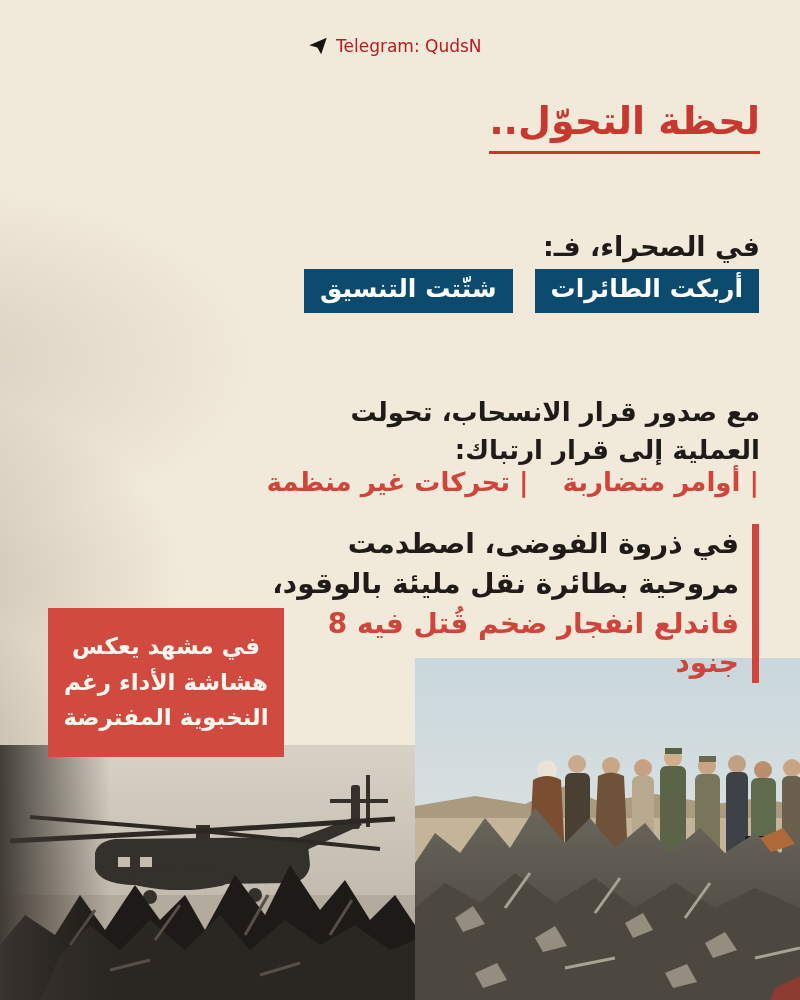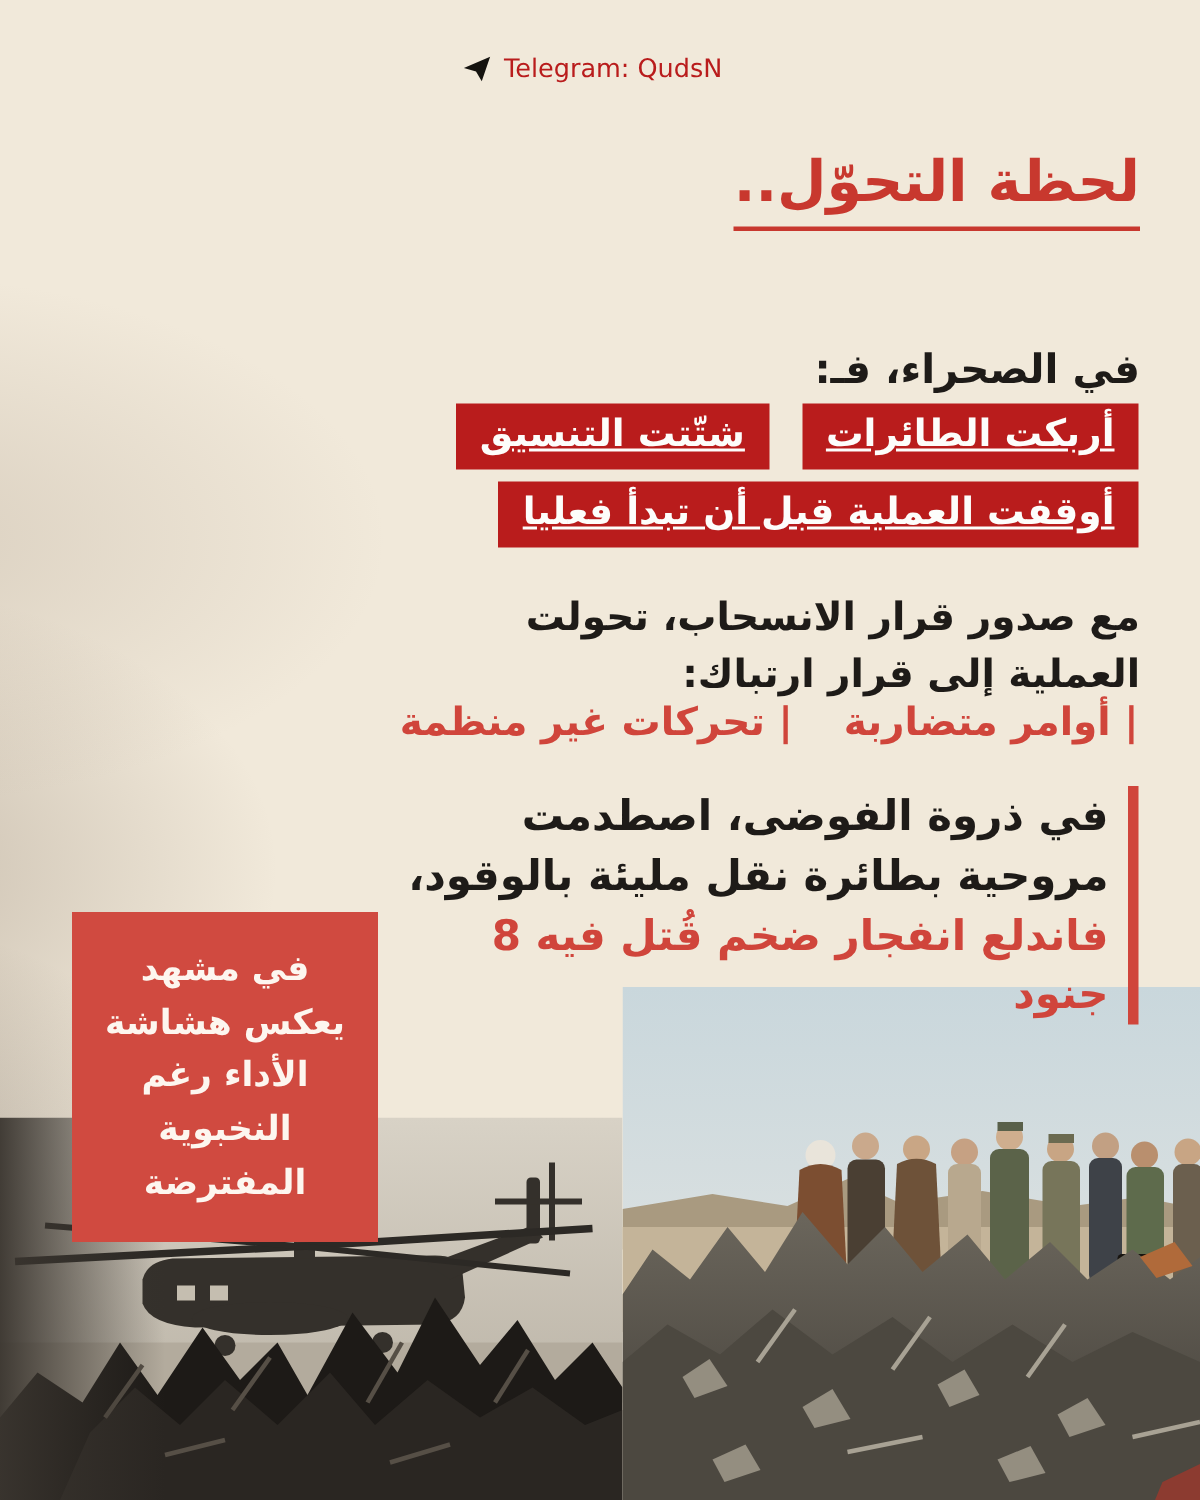--- a/index.html
+++ b/index.html
@@ -35,43 +35,43 @@
   .headline{
     position:absolute;top:100px;right:40px;
     color:#c8382e;font-size:38px;font-weight:700;line-height:1.15;
     border-bottom:3px solid #c8382e;padding-bottom:7px;
   }
   .intro1{position:absolute;top:172px;right:40px;color:#1e1b18;font-size:27px;font-weight:700;}
   .intro2{position:absolute;top:231px;right:40px;color:#1e1b18;font-size:27px;font-weight:700;margin-left:12px;}
   
   .boxrow{position:absolute;top:269px;right:41px;display:flex;gap:22px;}
   .dbox{
-    background:#b91c1c;color:#fdfdfb;font-size:25px;font-weight:700;
-    padding:5px 16px 10px 16px;white-space:nowrap;text-decoration:underline;
+    background:#0c4a6e;color:#fdfdfb;font-size:25px;font-weight:700;
+    padding:5px 16px 10px 16px;white-space:nowrap;
   }
   .box3{position:absolute;top:321px;right:41px;}
   
   .withdrawal{
     position:absolute;top:394px;right:40px;width:485px;
     color:#1e1b18;font-size:26px;font-weight:700;line-height:1.45;text-align:right;
   }
   .reditems{
     position:absolute;top:467px;right:41px;display:flex;gap:34px;
     color:#d0453b;font-size:26px;font-weight:700;
   }
   
   .collision{
     position:absolute;top:524px;right:41px;width:468px;
     border-right:7px solid #d0453b;padding-right:13px;
     color:#1e1b18;font-size:28px;font-weight:700;line-height:1.42;text-align:right;
   }
   .collision .red{color:#d0453b;}
   
   .caption{
-    position:absolute;top:608px;left:48px;width:204px;box-sizing:border-box;
+    position:absolute;top:608px;left:48px;width:236px;box-sizing:border-box;
     background:#d04a40;color:#fdf6ef;font-size:23px;font-weight:700;
     text-align:center;line-height:1.55;padding:21px 12px;
   }
   
   .photo-left{position:absolute;left:0;top:745px;width:415px;height:255px;z-index:2;}
   .photo-right{position:absolute;left:415px;top:658px;width:385px;height:342px;z-index:2;}
   .photo-left svg,.photo-right svg{display:block;width:100%;height:100%;}
 </style>
 </head>
 <body>
@@ -91,21 +91,20 @@
     </div>
 
     <div class="headline">لحظة التحوّل..</div>
 
     <div class="intro2">في الصحراء، فـ:</div>
 
     <div class="boxrow">
       <div class="dbox">أربكت الطائرات</div>
       <div class="dbox">شتّتت التنسيق</div>
     </div>
-    <div class="dbox box3">أوقفت العملية قبل أن تبدأ فعليا</div>
 
     <div class="withdrawal">مع صدور قرار الانسحاب، تحولت العملية إلى قرار ارتباك:</div>
     <div class="reditems">
       <span>| أوامر متضاربة</span>
       <span>| تحركات غير منظمة</span>
     </div>
 
     <div class="collision">
       <span>في ذروة الفوضى، اصطدمت مروحية بطائرة نقل مليئة بالوقود، </span><span class="red">فاندلع انفجار ضخم قُتل فيه 8 جنود</span>
     </div>

